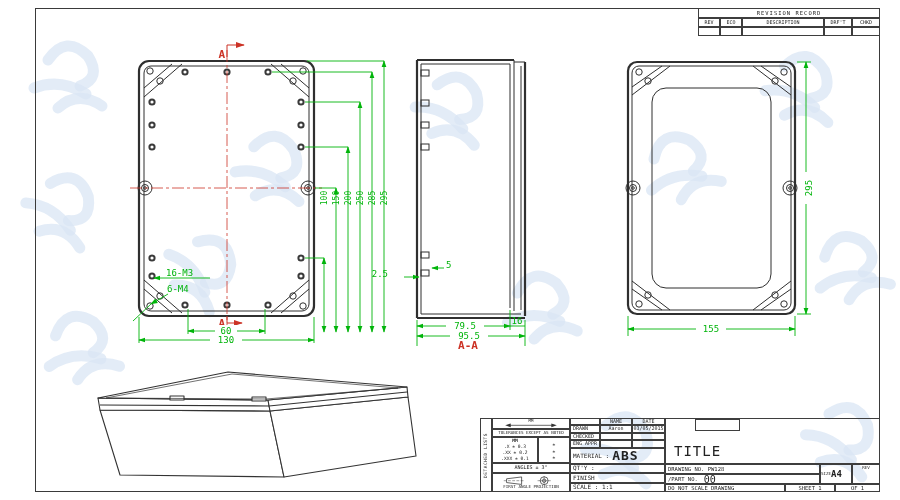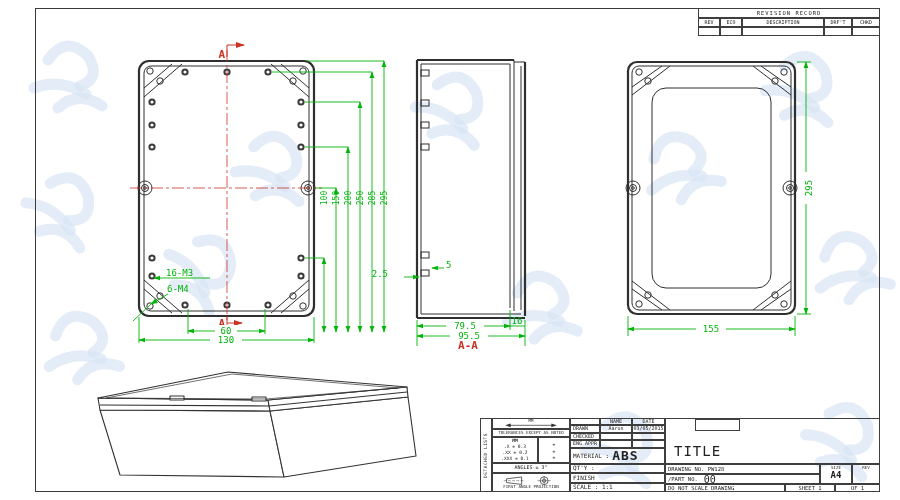--- a/index.html
+++ b/index.html
@@ -346,21 +346,21 @@
 
   <div class="cell" style="left:185px;top:0;width:215px;height:46px;align-items:flex-start;justify-content:flex-start;padding:25px 0 0 8px;font-size:14px;letter-spacing:1px;">TITLE</div>
   <div class="cell" style="left:215px;top:1px;width:45px;height:12px;"></div>
 
   <div class="cell left" style="left:185px;top:46px;width:155px;height:10px;font-size:5.5px;">DRAWING NO. PW128</div>
   <div class="cell left" style="left:185px;top:56px;width:155px;height:10px;font-size:5.5px;gap:6px;">
     <span>/PART  NO.</span>
     <span style="font-size:10px;">00</span>
   </div>
 
-  <div class="cell" style="left:340px;top:46px;width:32px;height:20px;flex-direction:column;justify-content:flex-start;padding-top:1px;">
+  <div class="cell" style="left:340px;top:46px;width:32px;height:20px;flex-direction:row;justify-content:flex-start;padding-top:1px;">
     <span style="font-size:4.2px;">SIZE</span>
     <span class="med">A4</span>
   </div>
   <div class="cell" style="left:372px;top:46px;width:28px;height:20px;align-items:flex-start;padding-top:1px;font-size:4.2px;">REV</div>
 
   <div class="cell left" style="left:185px;top:66px;width:120px;height:8px;font-size:5.5px;">DO NOT SCALE DRAWING</div>
   <div class="cell" style="left:305px;top:66px;width:50px;height:8px;font-size:5.5px;">SHEET 1</div>
   <div class="cell" style="left:355px;top:66px;width:45px;height:8px;font-size:5.5px;">OF 1</div>
 </div>
 

